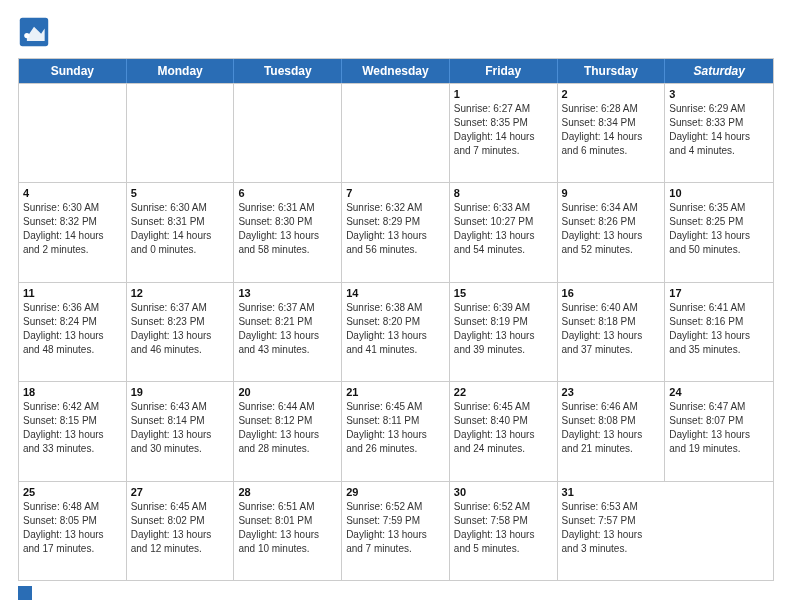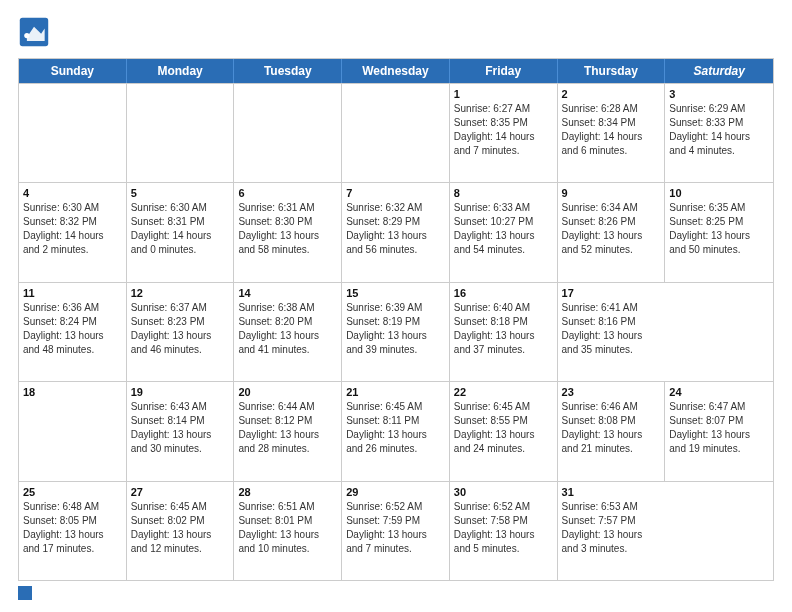--- a/index.html
+++ b/index.html
@@ -243,20 +243,27 @@
 and 48 minutes.</div>
           </div>
           <div class="cal-cell filled">
             <span class="day-num">12</span>
             <div class="day-info">Sunrise: 6:37 AM
 Sunset: 8:23 PM
 Daylight: 13 hours
 and 46 minutes.</div>
           </div>
           <div class="cal-cell filled">
+            <span class="day-num">13</span>
+            <div class="day-info">Sunrise: 6:37 AM
+Sunset: 8:21 PM
+Daylight: 13 hours
+and 43 minutes.</div>
+          </div>
+          <div class="cal-cell filled">
             <span class="day-num">14</span>
             <div class="day-info">Sunrise: 6:38 AM
 Sunset: 8:20 PM
 Daylight: 13 hours
 and 41 minutes.</div>
           </div>
           <div class="cal-cell filled">
             <span class="day-num">15</span>
             <div class="day-info">Sunrise: 6:39 AM
 Sunset: 8:19 PM
@@ -274,20 +281,24 @@
             <span class="day-num">17</span>
             <div class="day-info">Sunrise: 6:41 AM
 Sunset: 8:16 PM
 Daylight: 13 hours
 and 35 minutes.</div>
           </div>
         </div>
         <div class="cal-row">
           <div class="cal-cell filled">
             <span class="day-num">18</span>
+            <div class="day-info">Sunrise: 6:42 AM
+Sunset: 8:15 PM
+Daylight: 13 hours
+and 33 minutes.</div>
           </div>
           <div class="cal-cell filled">
             <span class="day-num">19</span>
             <div class="day-info">Sunrise: 6:43 AM
 Sunset: 8:14 PM
 Daylight: 13 hours
 and 30 minutes.</div>
           </div>
           <div class="cal-cell filled">
             <span class="day-num">20</span>
@@ -299,21 +310,21 @@
           <div class="cal-cell filled">
             <span class="day-num">21</span>
             <div class="day-info">Sunrise: 6:45 AM
 Sunset: 8:11 PM
 Daylight: 13 hours
 and 26 minutes.</div>
           </div>
           <div class="cal-cell filled">
             <span class="day-num">22</span>
             <div class="day-info">Sunrise: 6:45 AM
-Sunset: 8:55 PM
+Sunset: 8:40 PM
 Daylight: 13 hours
 and 24 minutes.</div>
           </div>
           <div class="cal-cell filled">
             <span class="day-num">23</span>
             <div class="day-info">Sunrise: 6:46 AM
 Sunset: 8:08 PM
 Daylight: 13 hours
 and 21 minutes.</div>
           </div>

